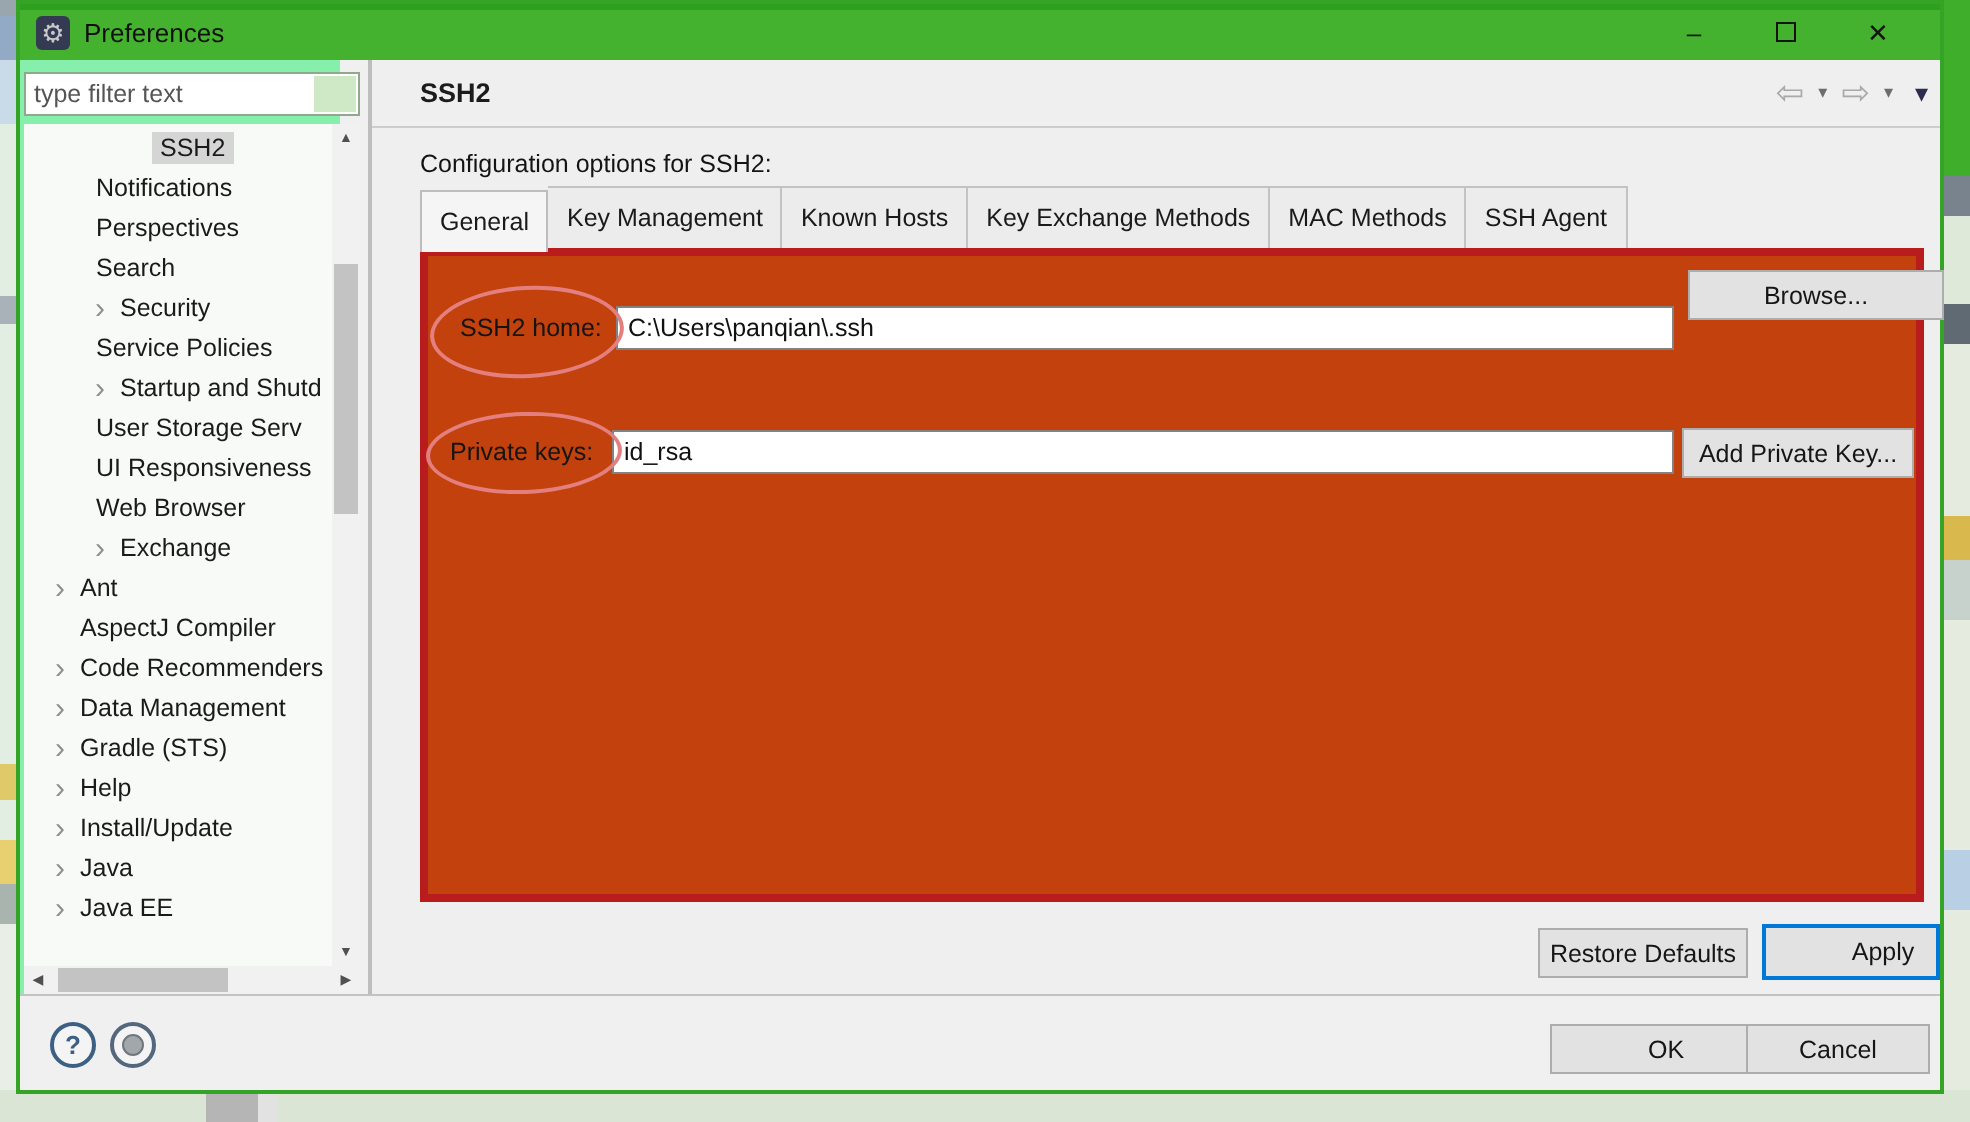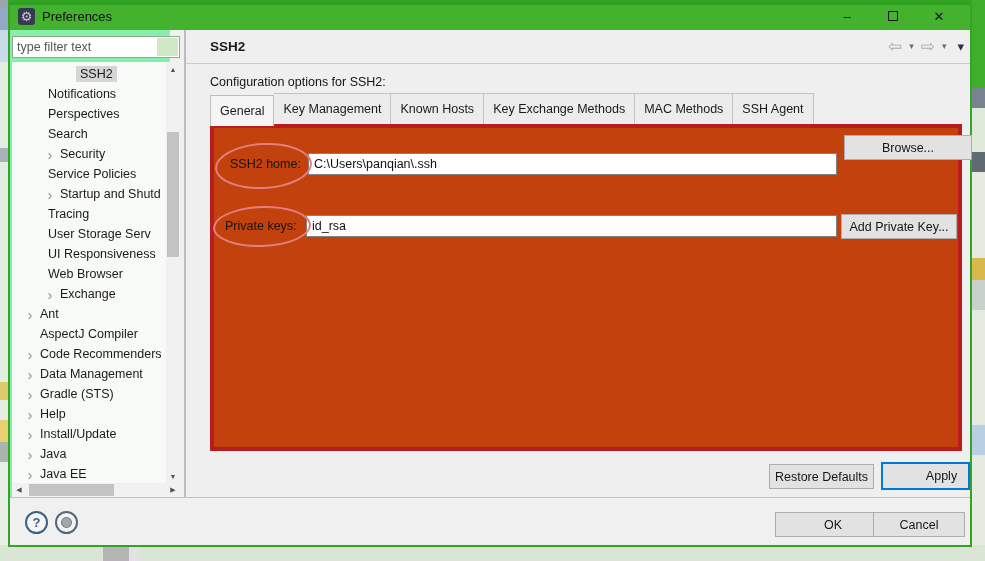--- a/index.html
+++ b/index.html
@@ -186,23 +186,20 @@
               <span class="tree-label">Security</span>
             </div>
             <div class="tree-row lvl2 nochev">
               <span class="tree-label">Service Policies</span>
             </div>
             <div class="tree-row lvl2">
               <span class="chev">›</span>
               <span class="tree-label">Startup and Shutd</span>
             </div>
             <div class="tree-row lvl2 nochev">
-              <span class="tree-label">Tracing</span>
-            </div>
-            <div class="tree-row lvl2 nochev">
               <span class="tree-label">User Storage Serv</span>
             </div>
             <div class="tree-row lvl2 nochev">
               <span class="tree-label">UI Responsiveness</span>
             </div>
             <div class="tree-row lvl2 nochev">
               <span class="tree-label">Web Browser</span>
             </div>
             <div class="tree-row lvl2">
               <span class="chev">›</span>

